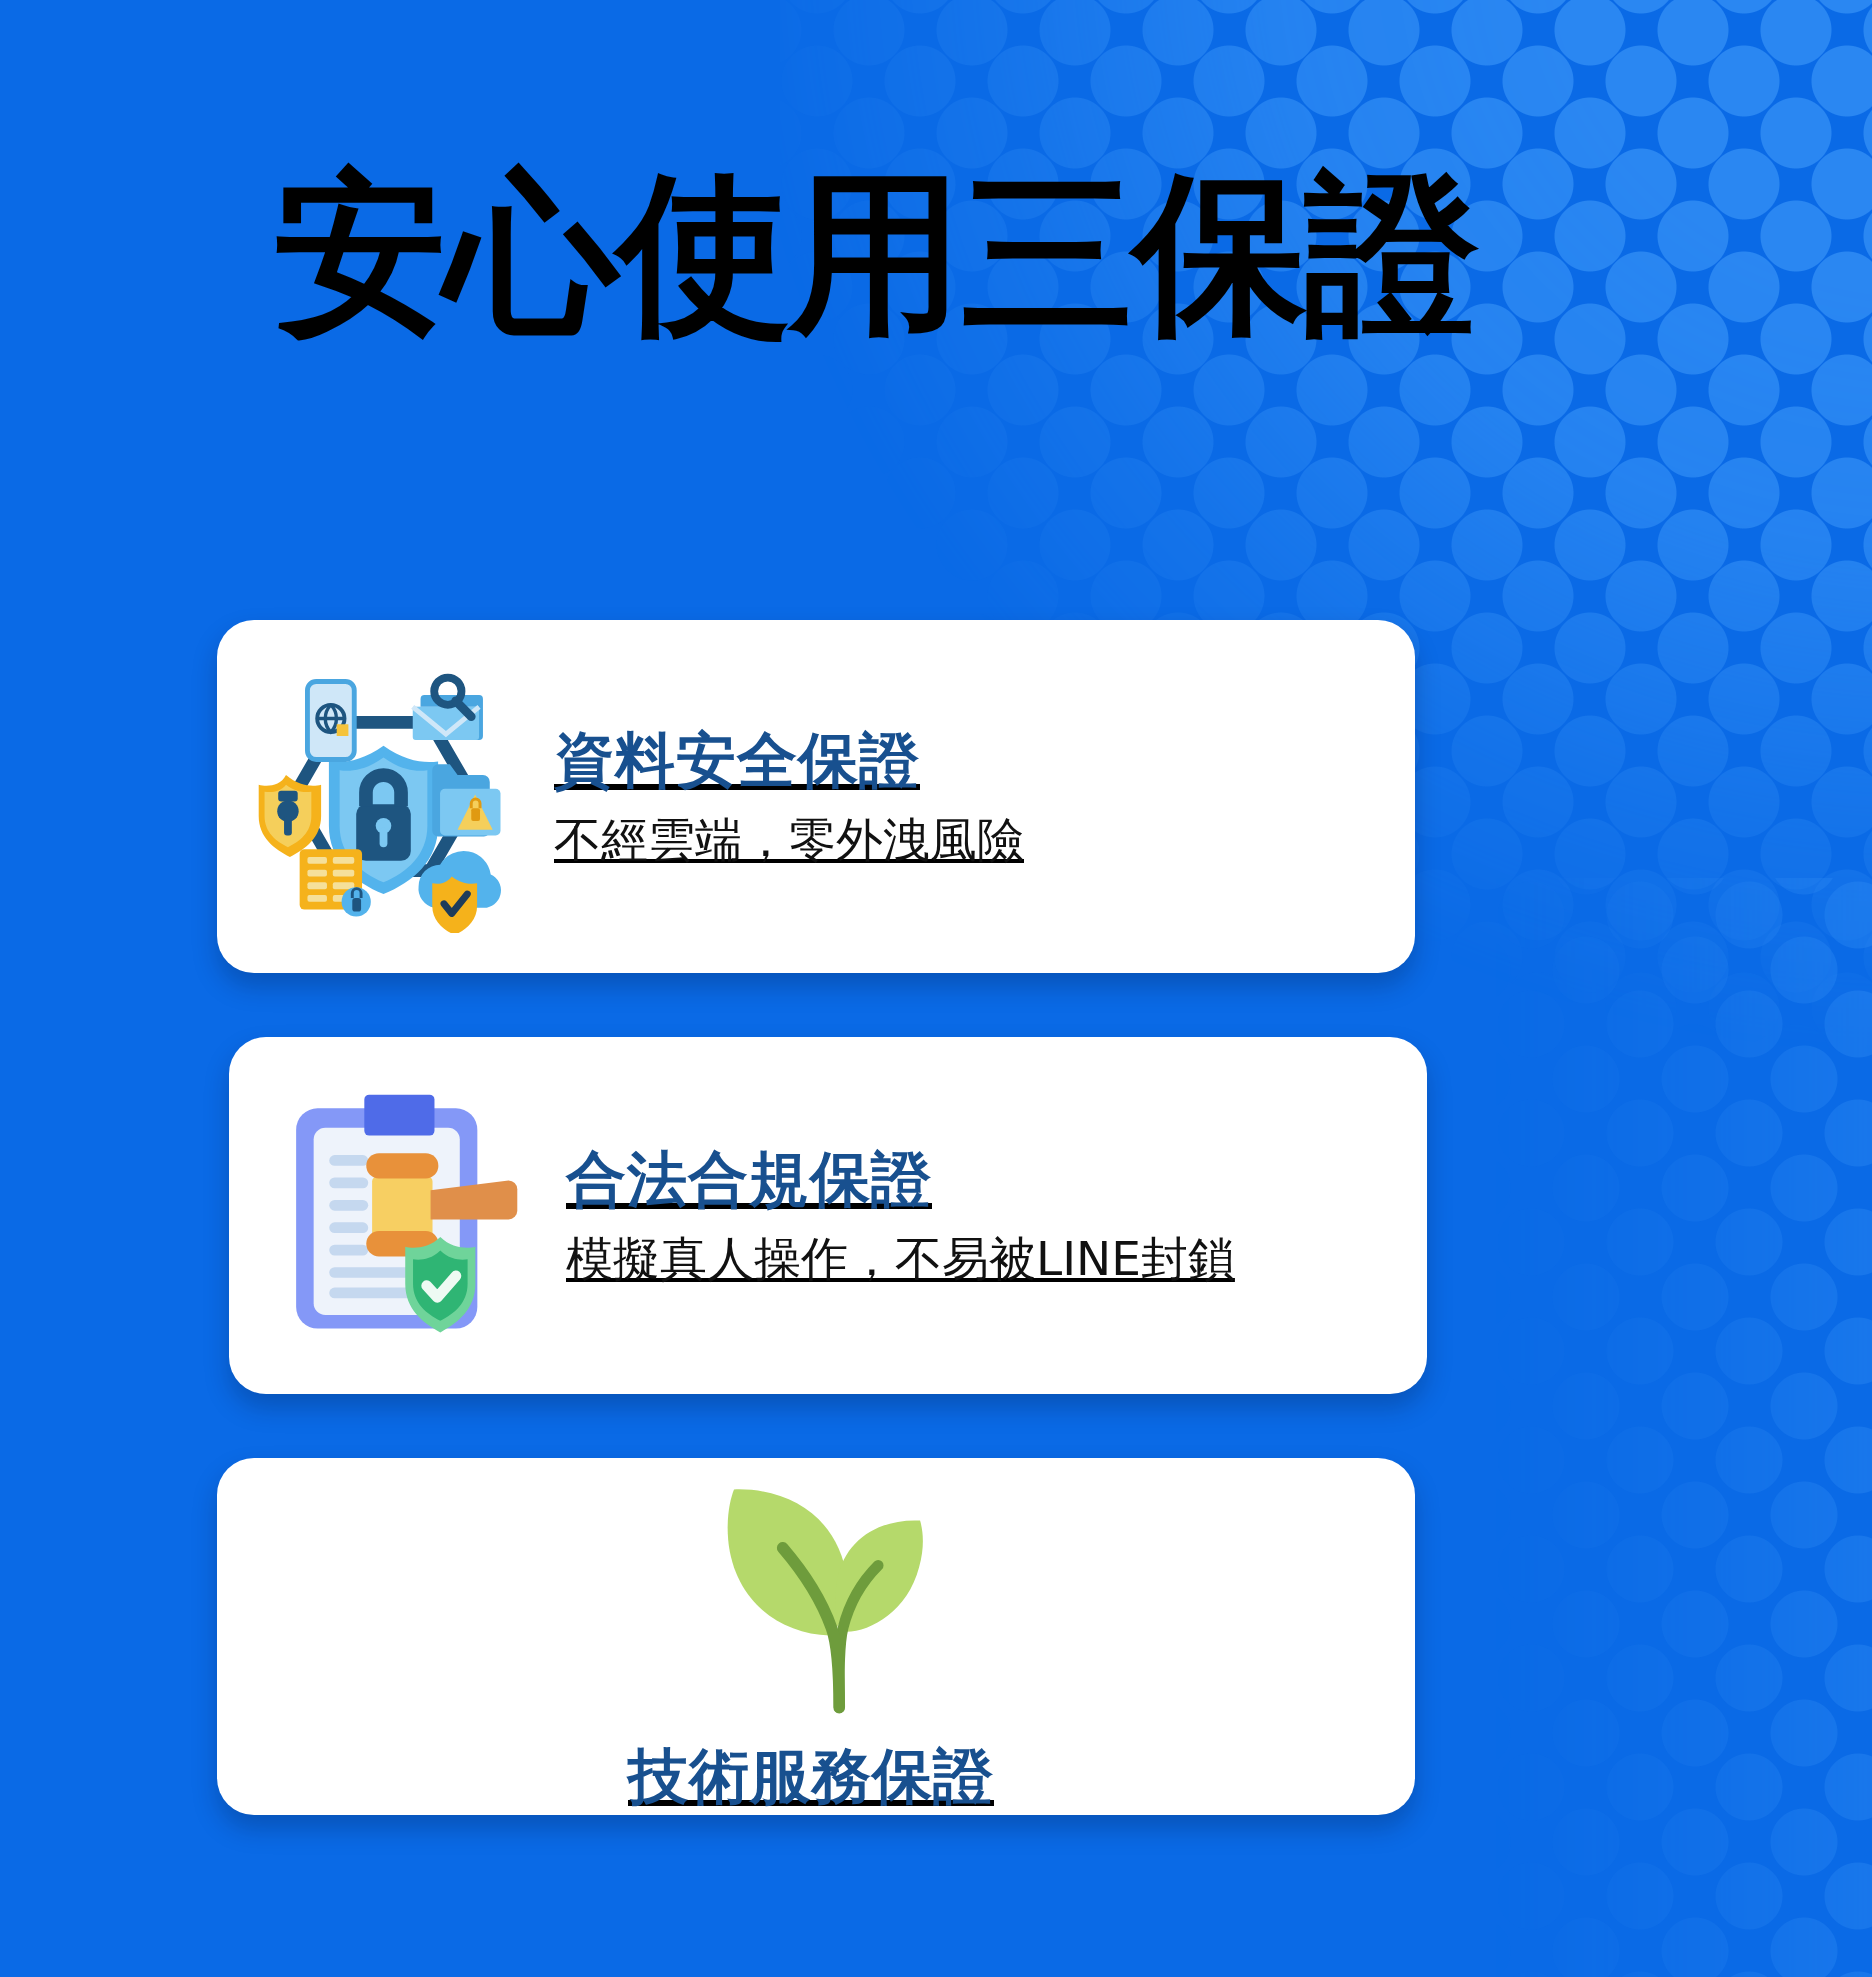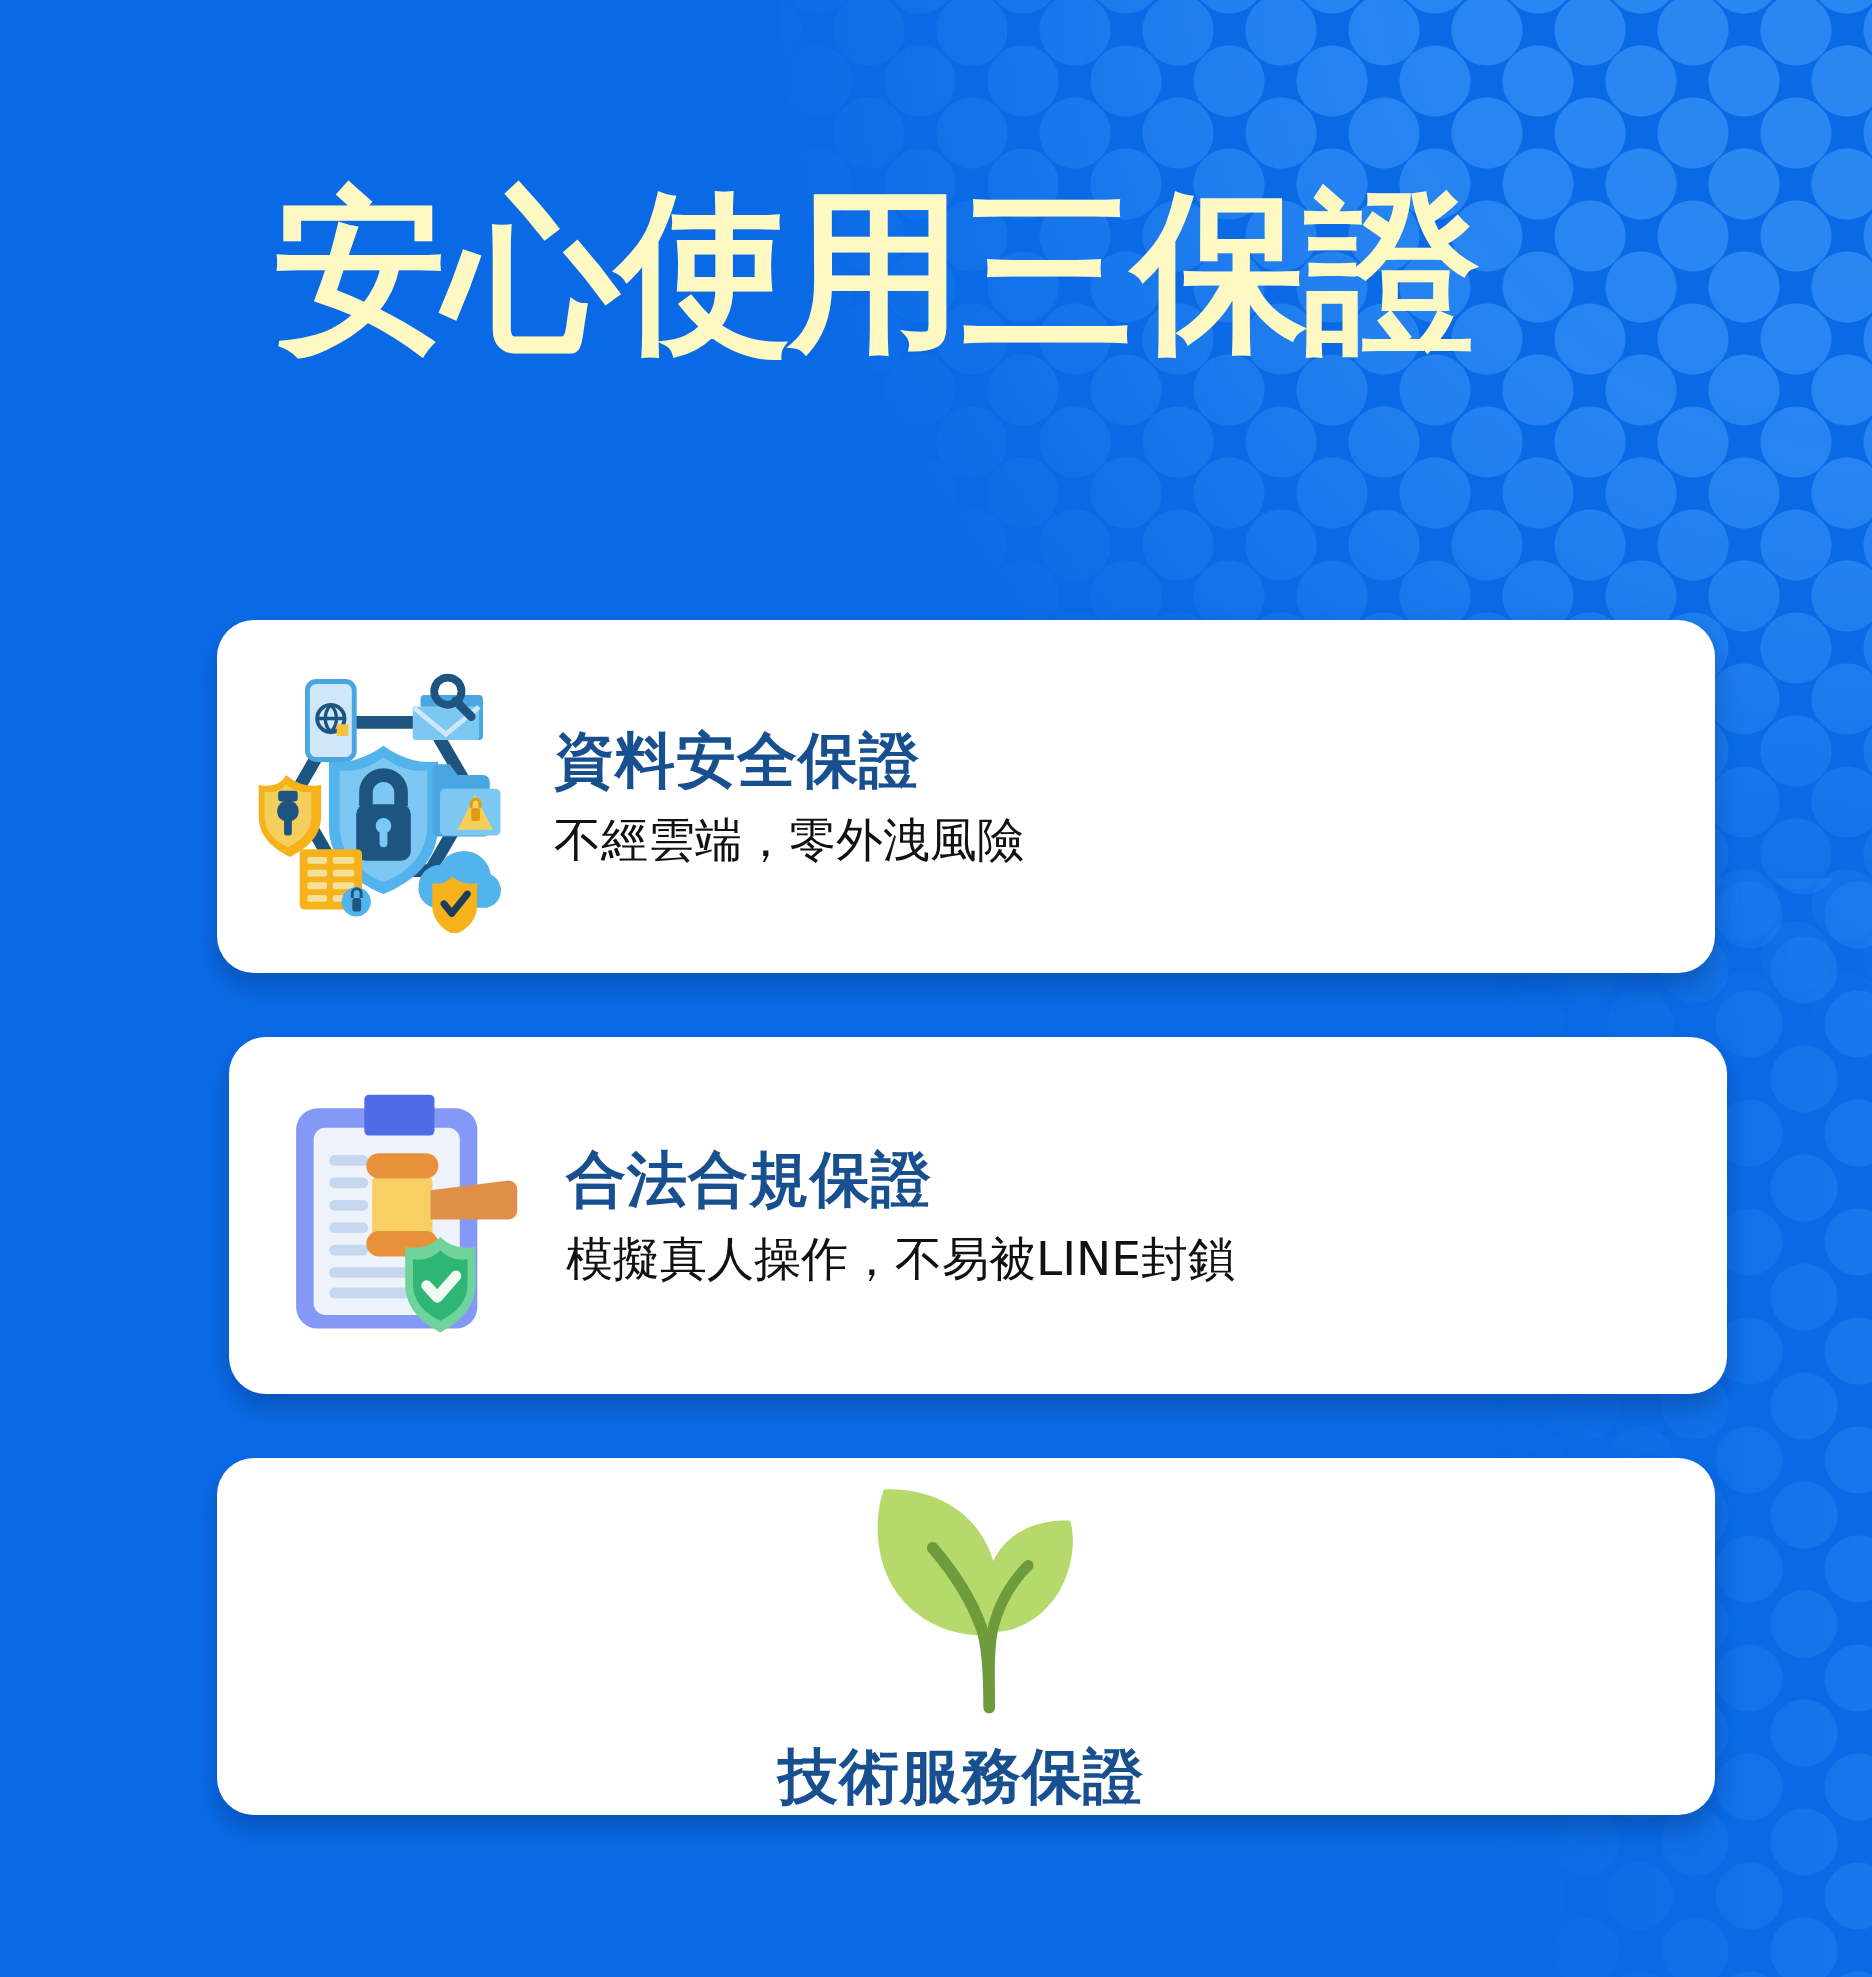--- a/index.html
+++ b/index.html
@@ -39,45 +39,46 @@
       radial-gradient(circle at 37px 37px, #2a87f2 33px, rgba(42,135,242,0) 34px);
     background-size:109px 109px,109px 109px;
     background-position:0 0, 55px 55px;
     -webkit-mask-image:linear-gradient(to left, rgba(0,0,0,0.55) 0%, rgba(0,0,0,0.18) 45%, rgba(0,0,0,0) 80%);
     mask-image:linear-gradient(to left, rgba(0,0,0,0.55) 0%, rgba(0,0,0,0.18) 45%, rgba(0,0,0,0) 80%);
   }
 
   
   #page-title{
     position:absolute;
-    left:273px;top:185px;
+    left:273px;top:167px;
     font-size:174px;
     line-height:1.0;
     font-weight:bold;
-    color:#fef9c3;
+    color:#000000;
     letter-spacing:-2px;
     white-space:nowrap;
     font-family:"DejaVu Sans","Liberation Sans",sans-serif;
   }
 
   
   #cards{
     position:absolute;
     left:217px;top:620px;
     width:1498px;
   }
   .card{
     position:relative;
-    width:1498px;
+    width:1198px;
     background:#ffffff;
     border-radius:37px;
     box-shadow:0 13.7px 25px rgba(0,22,60,0.26);
     display:flex;
     align-items:center;
     overflow:hidden;
+    text-decoration:underline;
   }
   .card + .card{margin-top:64px;}
   #card-1{height:353px;}
   #card-2{height:357px;margin-left:12px;}
   #card-3{height:357px;flex-direction:column;}
 
   .card-icon{
     flex:0 0 auto;
     width:283px;
     height:283px;

